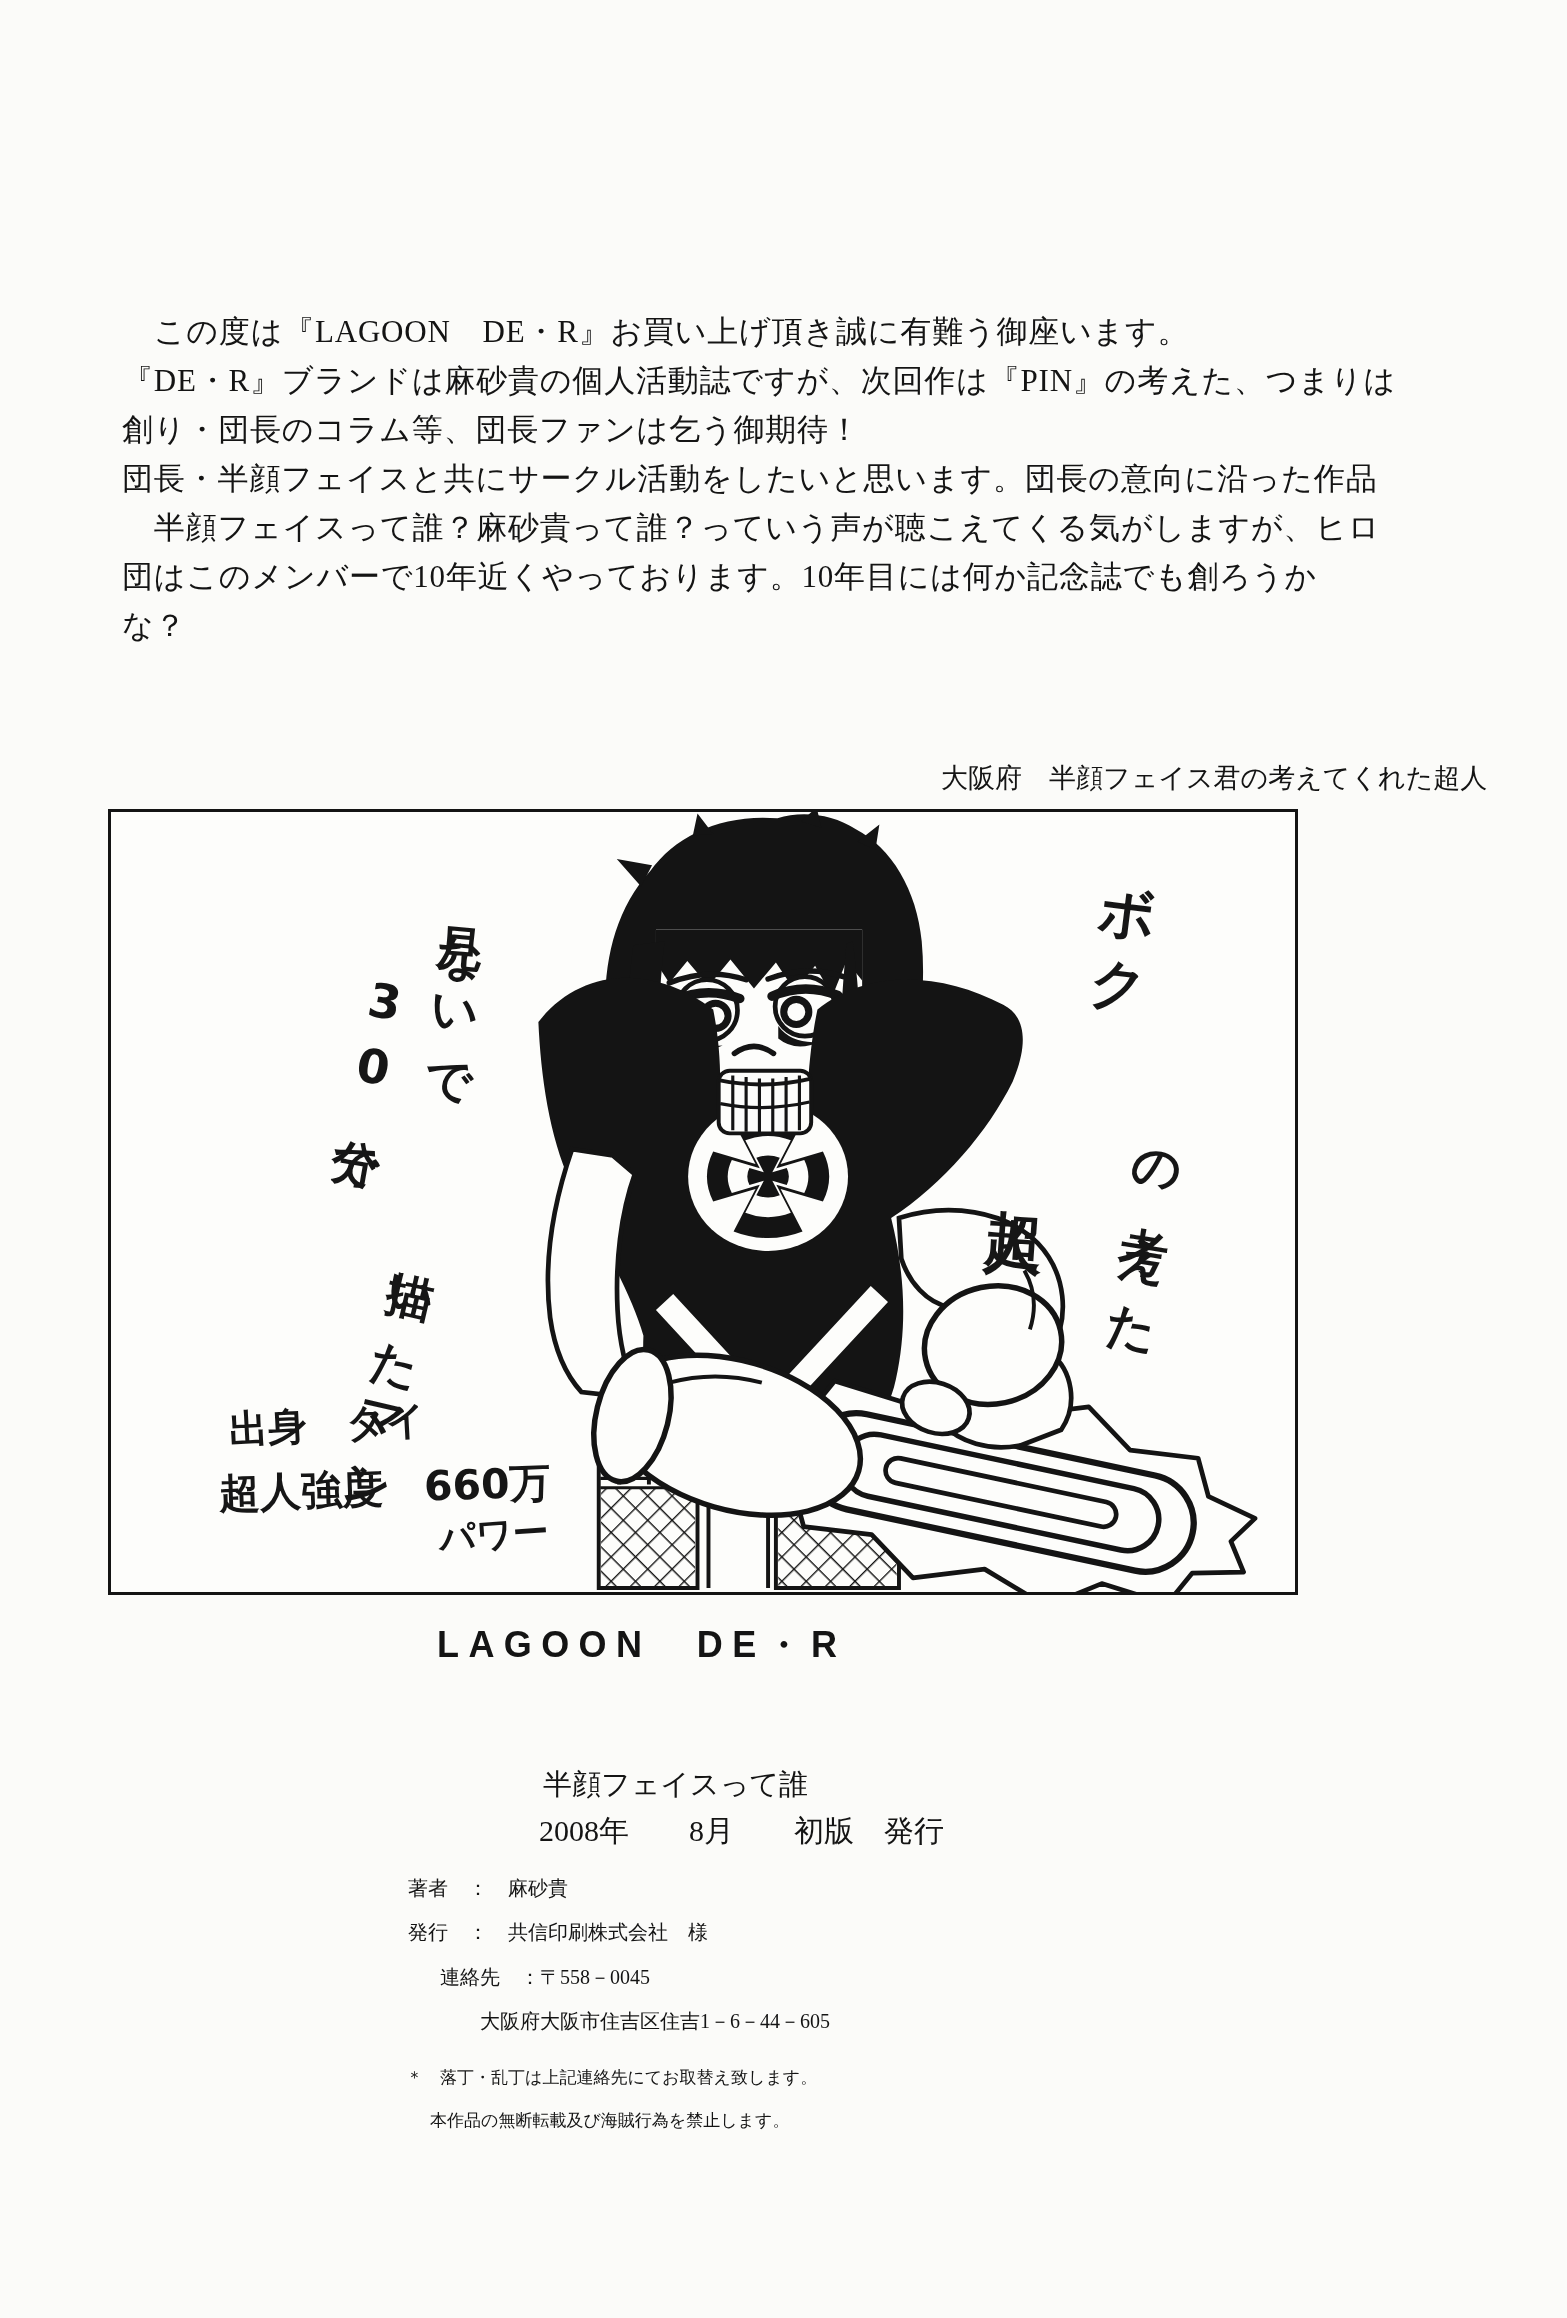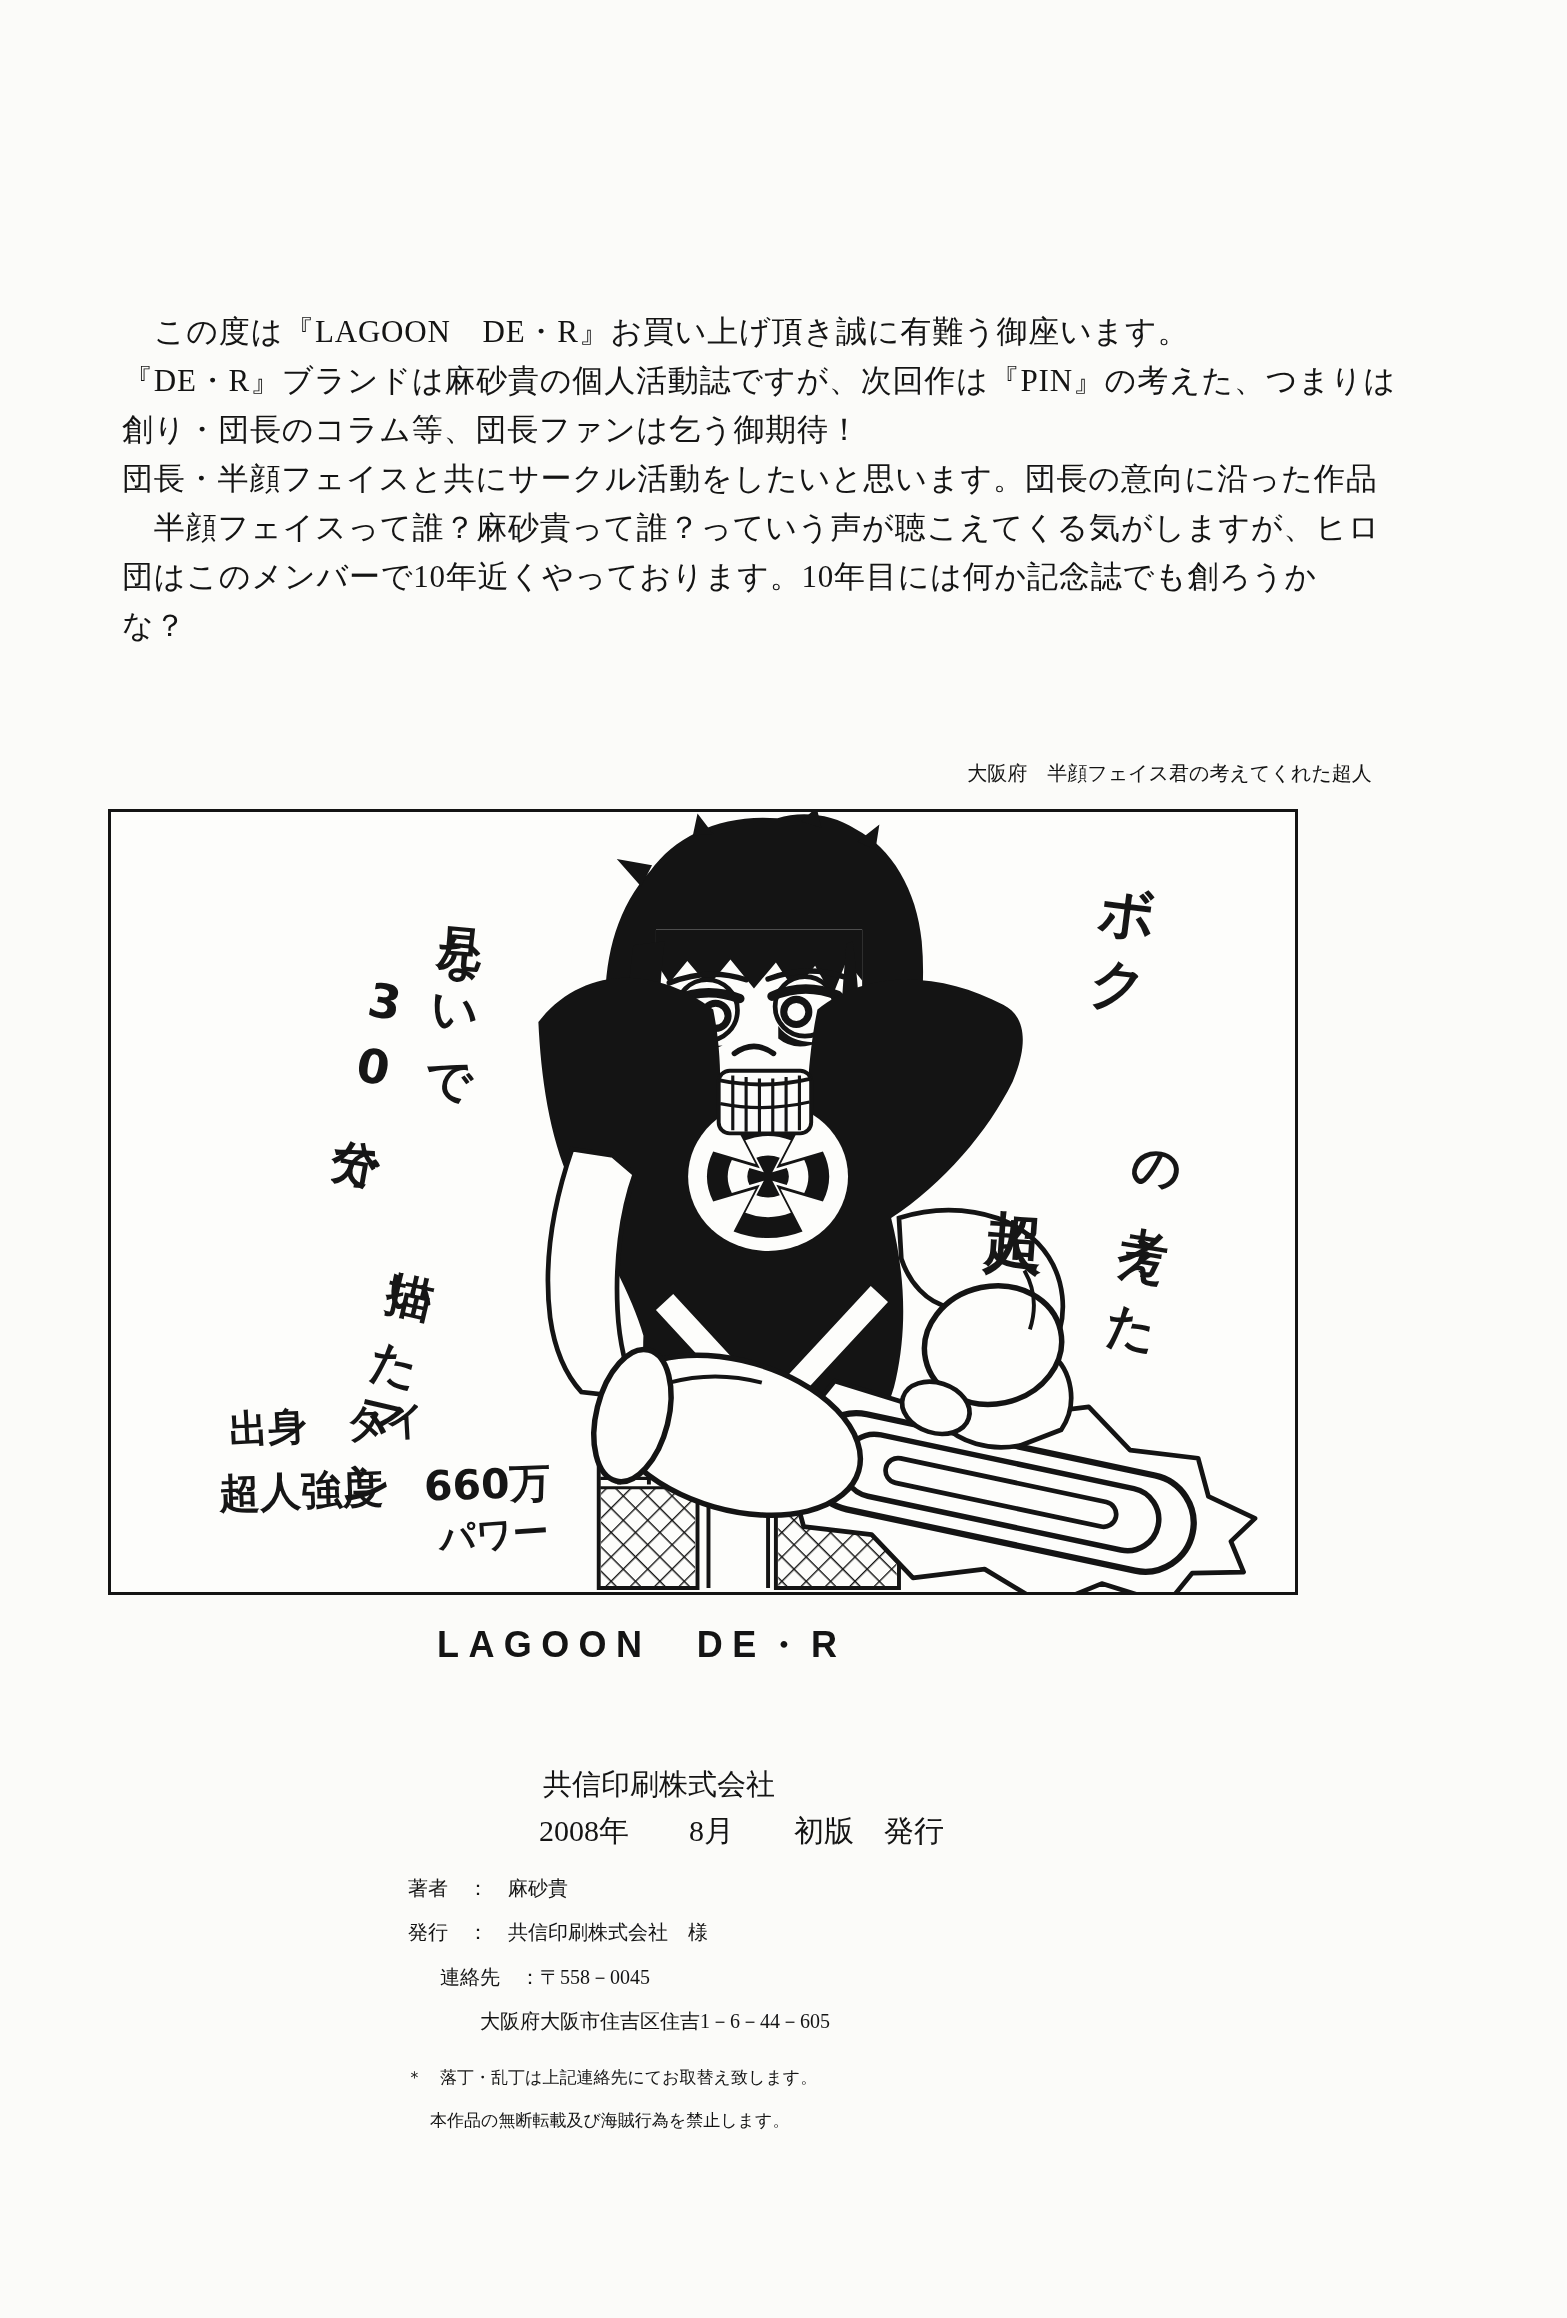--- a/index.html
+++ b/index.html
@@ -1,21 +1,21 @@
 <!DOCTYPE html>
 <html style="font-size:12.5px"><head>
 <meta charset="utf-8">
 <style>
   html,body{margin:0;padding:0;}
   body{width:1568px;height:2319px;background:#fbfbf9;position:relative;
        font-family:"Liberation Serif","DejaVu Serif",serif;color:#141414;}
   .abs{position:absolute;}
   .intro{left:122px;top:307px;font-size:31px;line-height:49px;letter-spacing:0.8px;}
   .intro .line{white-space:nowrap;}
-  .caption{left:903px;top:760px;width:533px;text-align:center;font-size:20px;white-space:nowrap;}
+  .caption{left:941px;top:760px;width:533px;text-align:left;font-size:27px;white-space:nowrap;}
   .frame{left:108px;top:809px;width:1184px;height:780px;border:3.9px solid #141414;background:#fdfdfb;}
   .frame svg{position:absolute;left:0;top:0;}
   .hw{position:absolute;font-family:"DejaVu Sans","Liberation Sans",sans-serif;
       font-weight:bold;color:#161616;white-space:nowrap;}
   .vt{writing-mode:vertical-rl;text-orientation:upright;}
   .col-title{left:437px;top:1621px;font-size:36px;font-weight:bold;letter-spacing:9.4px;
              font-family:"Liberation Sans","DejaVu Sans",sans-serif;white-space:nowrap;}
   .col-sub{left:543px;top:1765px;font-size:29px;white-space:nowrap;}
   .col-ed{left:539px;top:1811px;font-size:30px;white-space:nowrap;}
   .col-line{font-size:20px;white-space:nowrap;}
@@ -134,21 +134,21 @@
   <div class="hw vt" style="left:978px;top:31px;font-size:56px;letter-spacing:14px;transform:rotate(7deg);">ボク</div>
   <div class="hw vt" style="left:1003px;top:306px;font-size:49px;letter-spacing:14px;transform:rotate(9deg);">の考えた</div>
   <div class="hw vt" style="left:869px;top:353px;font-size:58px;letter-spacing:9.4px;transform:rotate(4deg);">超人</div>
 
   <div class="hw" style="left:118px;top:586px;font-size:39px;transform:rotate(-3deg);">出身　タイ</div>
   <div class="hw" style="left:108px;top:649px;font-size:41px;transform:rotate(-2deg);">超人強度　660万</div>
   <div class="hw" style="left:328px;top:699px;font-size:36px;transform:rotate(-4deg);">パワー</div>
 </div>
 
 <div class="abs col-title">LAGOON　DE・R</div>
-<div class="abs col-sub">共信印刷株式会社</div>
+<div class="abs col-sub">半顔フェイスって誰</div>
 <div class="abs col-ed">2008年　　8月　　初版　発行</div>
 <div class="abs col-line" style="left:408px;top:1875px;">著者　：　麻砂貴</div>
 <div class="abs col-line" style="left:408px;top:1919px;">発行　：　共信印刷株式会社　様</div>
 <div class="abs col-line" style="left:408px;top:1964px;margin-left:32px;">連絡先　：〒558－0045</div>
 <div class="abs col-line" style="left:480px;top:2008px;">大阪府大阪市住吉区住吉1－6－44－605</div>
 <div class="abs col-note" style="left:406px;top:2066px;">＊　落丁・乱丁は上記連絡先にてお取替え致します。</div>
 <div class="abs col-note" style="left:430px;top:2109px;">本作品の無断転載及び海賊行為を禁止します。</div>
 
 
 </body></html>

